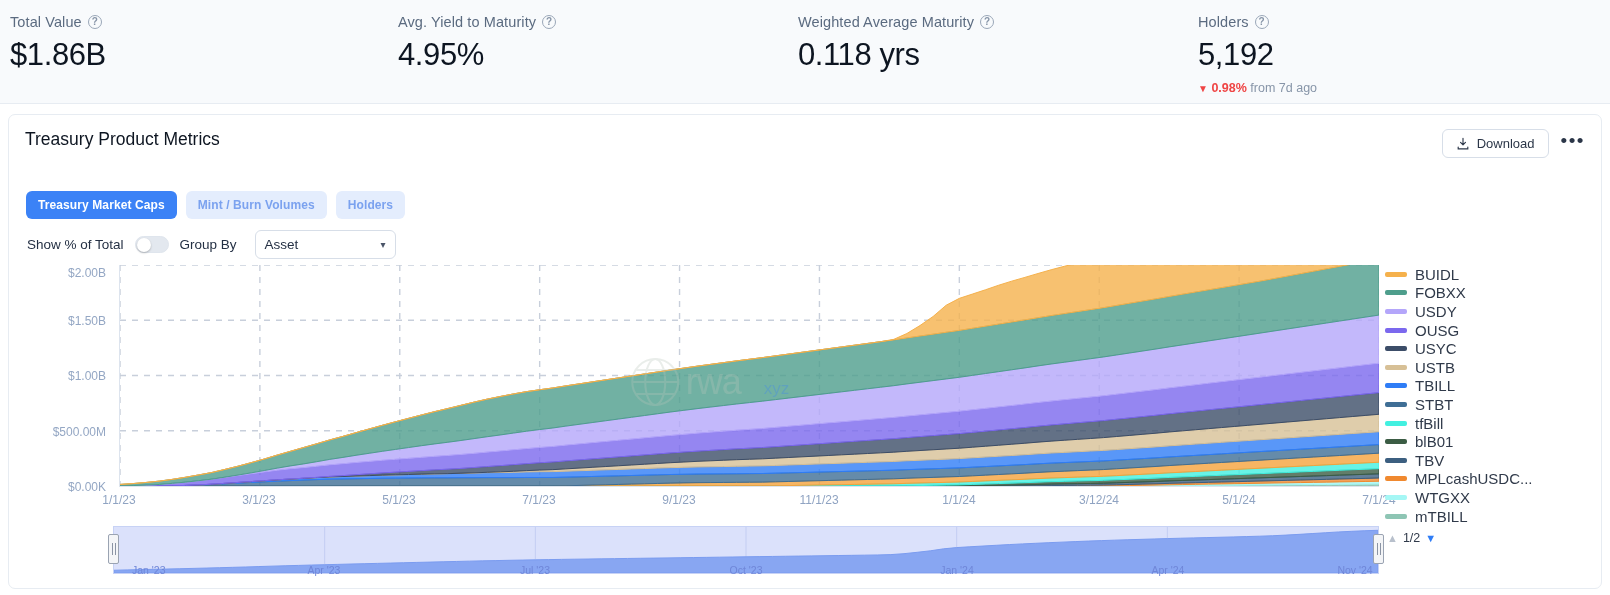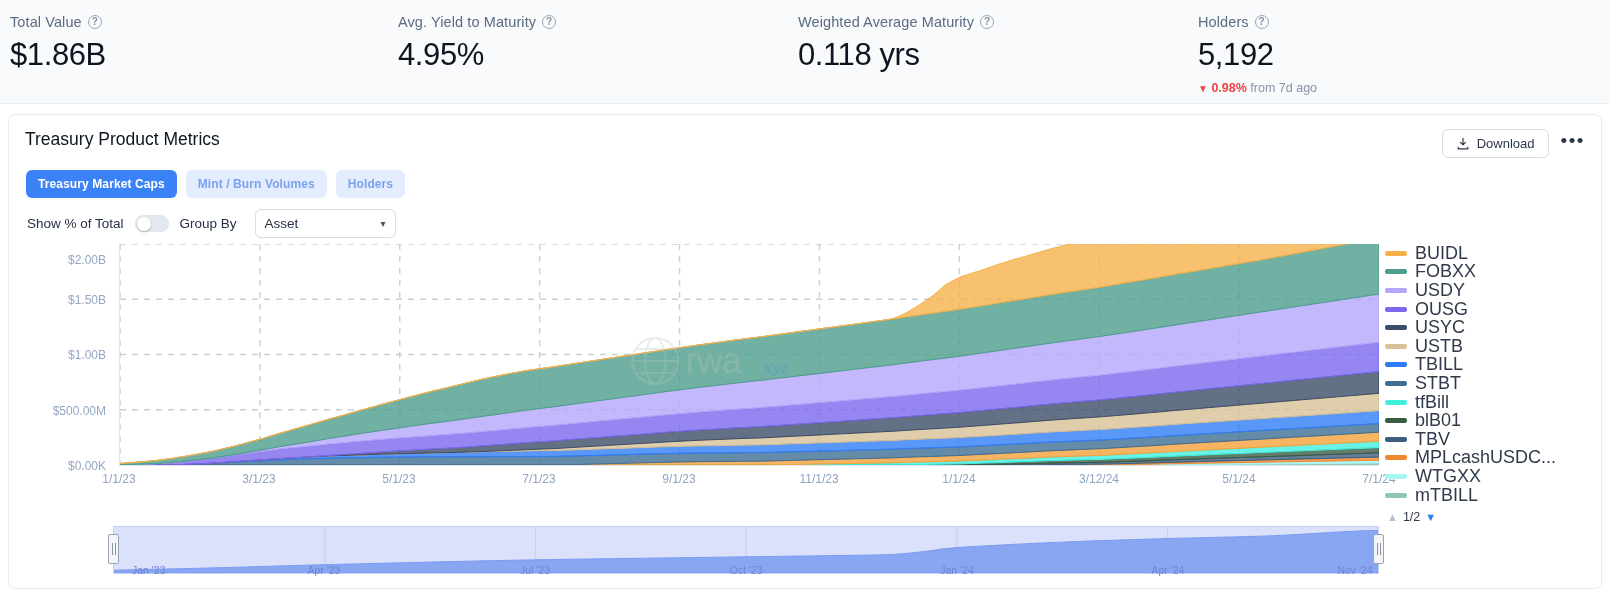--- a/index.html
+++ b/index.html
@@ -66,21 +66,21 @@
     display:flex; align-items:center; gap:7px;
     border:1px solid #d7dee8; border-radius:6px;
     padding:6px 13px; font-size:13px; color:#2b3648;
     background:#fff; cursor:pointer;
   }
   .dots { color:#2b3648; font-size:19px; letter-spacing:1.5px; cursor:pointer; line-height:10px; padding-bottom:6px;}
 
   .tabs { display:flex; gap:9px; padding:12px 0 0 17px; }
   .tab {
     font-size:12px; font-weight:bold; padding:7px 12px; border-radius:6px;
-    cursor:pointer; letter-spacing:.1px;
+    cursor:pointer; letter-spacing:.1px;margin-top:21px;
   }
   .tab.active { background:#3b82f6; color:#fff; }
   .tab.idle { background:#e4edfd; color:#7ba2ef; }
 
   .controls { display:flex; align-items:center; gap:11px; padding:11px 0 0 18px; }
   .ctl-label { font-size:13.5px; color:#243044; }
   .toggle {
     width:34px; height:17px; border-radius:9px; background:#e3e8ef;
     position:relative; cursor:pointer; border:1px solid #dfe5ed;
   }
@@ -124,21 +124,21 @@
   .wm-sub { font-size:17px; color:#3b82f6; align-self:flex-end; padding-bottom:9px;margin-left:19px;}
 
   
   .legend {
     position:absolute; right:8px; top:0; width:214px; height:290px;
     padding-left:6px;
   }
   .legend-row { display:flex; align-items:center; gap:8px; height:18.6px; cursor:pointer;}
   .swatch { width:22px; height:5px; border-radius:2px; flex:0 0 auto; }
   .legend-label {
-    font-size:18px; color:#303a4a; white-space:nowrap; overflow:hidden;
+    font-size:15px; color:#303a4a; white-space:nowrap; overflow:hidden;
     text-overflow:ellipsis; max-width:168px;
   }
   .pager { display:flex; align-items:center; gap:5px; padding-top:6px; padding-left:2px;}
   .pager .pg-up { color:#b8c0cc; font-size:11px; cursor:pointer;}
   .pager .pg-dn { color:#2f7df6; font-size:11px; cursor:pointer;}
   .pager .pg-txt { font-size:12.5px; color:#303a4a; }
 
   
   .brush {
     position:absolute; left:104px; right:222px; bottom:10px; height:52px;
@@ -237,21 +237,21 @@
       <span class="chev">▾</span>
     </div>
   </div>
 
   <div class="plot-wrap">
     <div class="y-labels" id="yLabels">
         <div style="top: 222px;">$0.00K</div>
         <div style="top: 166.5px;">$500.00M</div>
         <div style="top: 111px;">$1.00B</div>
         <div style="top: 55.5px;">$1.50B</div>
-        <div style="top: 16px;">$2.00B</div>
+        <div style="top: 8px;">$2.00B</div>
       </div>
 
     <div class="plot">
       <svg id="areaSvg" viewBox="0 0 1000 400" preserveAspectRatio="none">
           <line x1="0" x2="1000" y1="400" y2="400" stroke="#c8cfdb" stroke-dasharray="6 6" stroke-width="1.4" vector-effect="non-scaling-stroke"></line>
           <line x1="0" x2="1000" y1="300" y2="300" stroke="#c8cfdb" stroke-dasharray="6 6" stroke-width="1.4" vector-effect="non-scaling-stroke"></line>
           <line x1="0" x2="1000" y1="200" y2="200" stroke="#c8cfdb" stroke-dasharray="6 6" stroke-width="1.4" vector-effect="non-scaling-stroke"></line>
           <line x1="0" x2="1000" y1="100" y2="100" stroke="#c8cfdb" stroke-dasharray="6 6" stroke-width="1.4" vector-effect="non-scaling-stroke"></line>
           <line x1="0" x2="1000" y1="0" y2="0" stroke="#c8cfdb" stroke-dasharray="6 6" stroke-width="1.4" vector-effect="non-scaling-stroke"></line>
           <line x1="0" x2="0" y1="0" y2="400" stroke="#c8cfdb" stroke-dasharray="6 6" stroke-width="1.4" vector-effect="non-scaling-stroke"></line>

